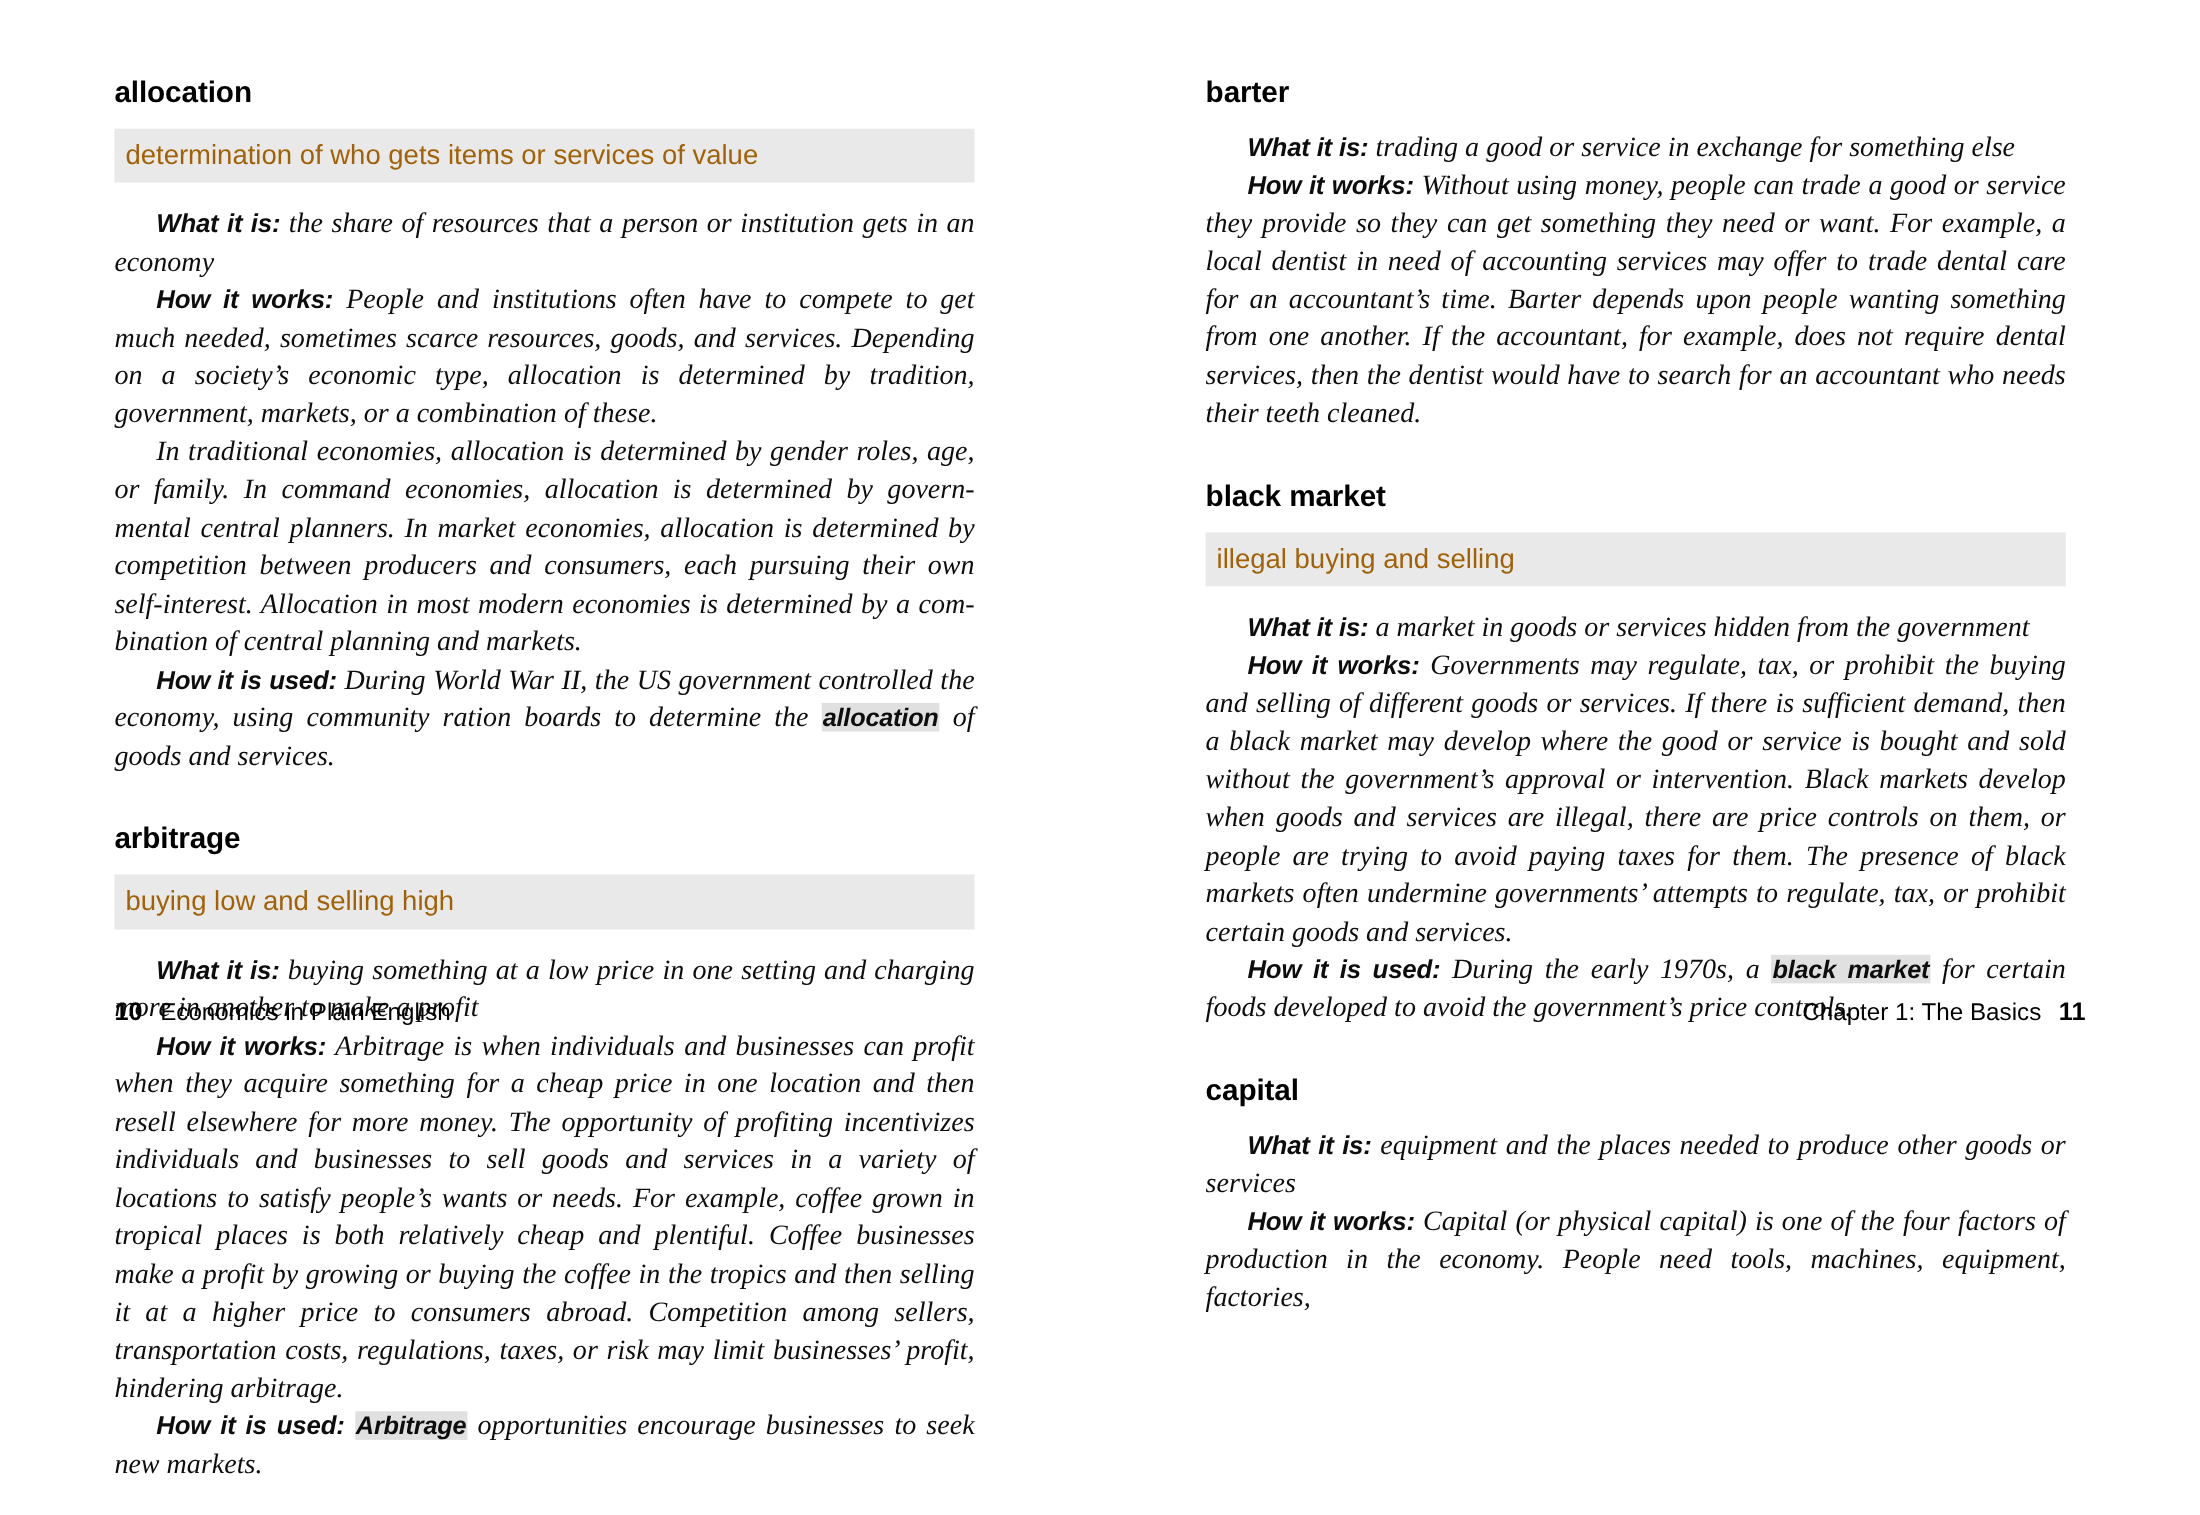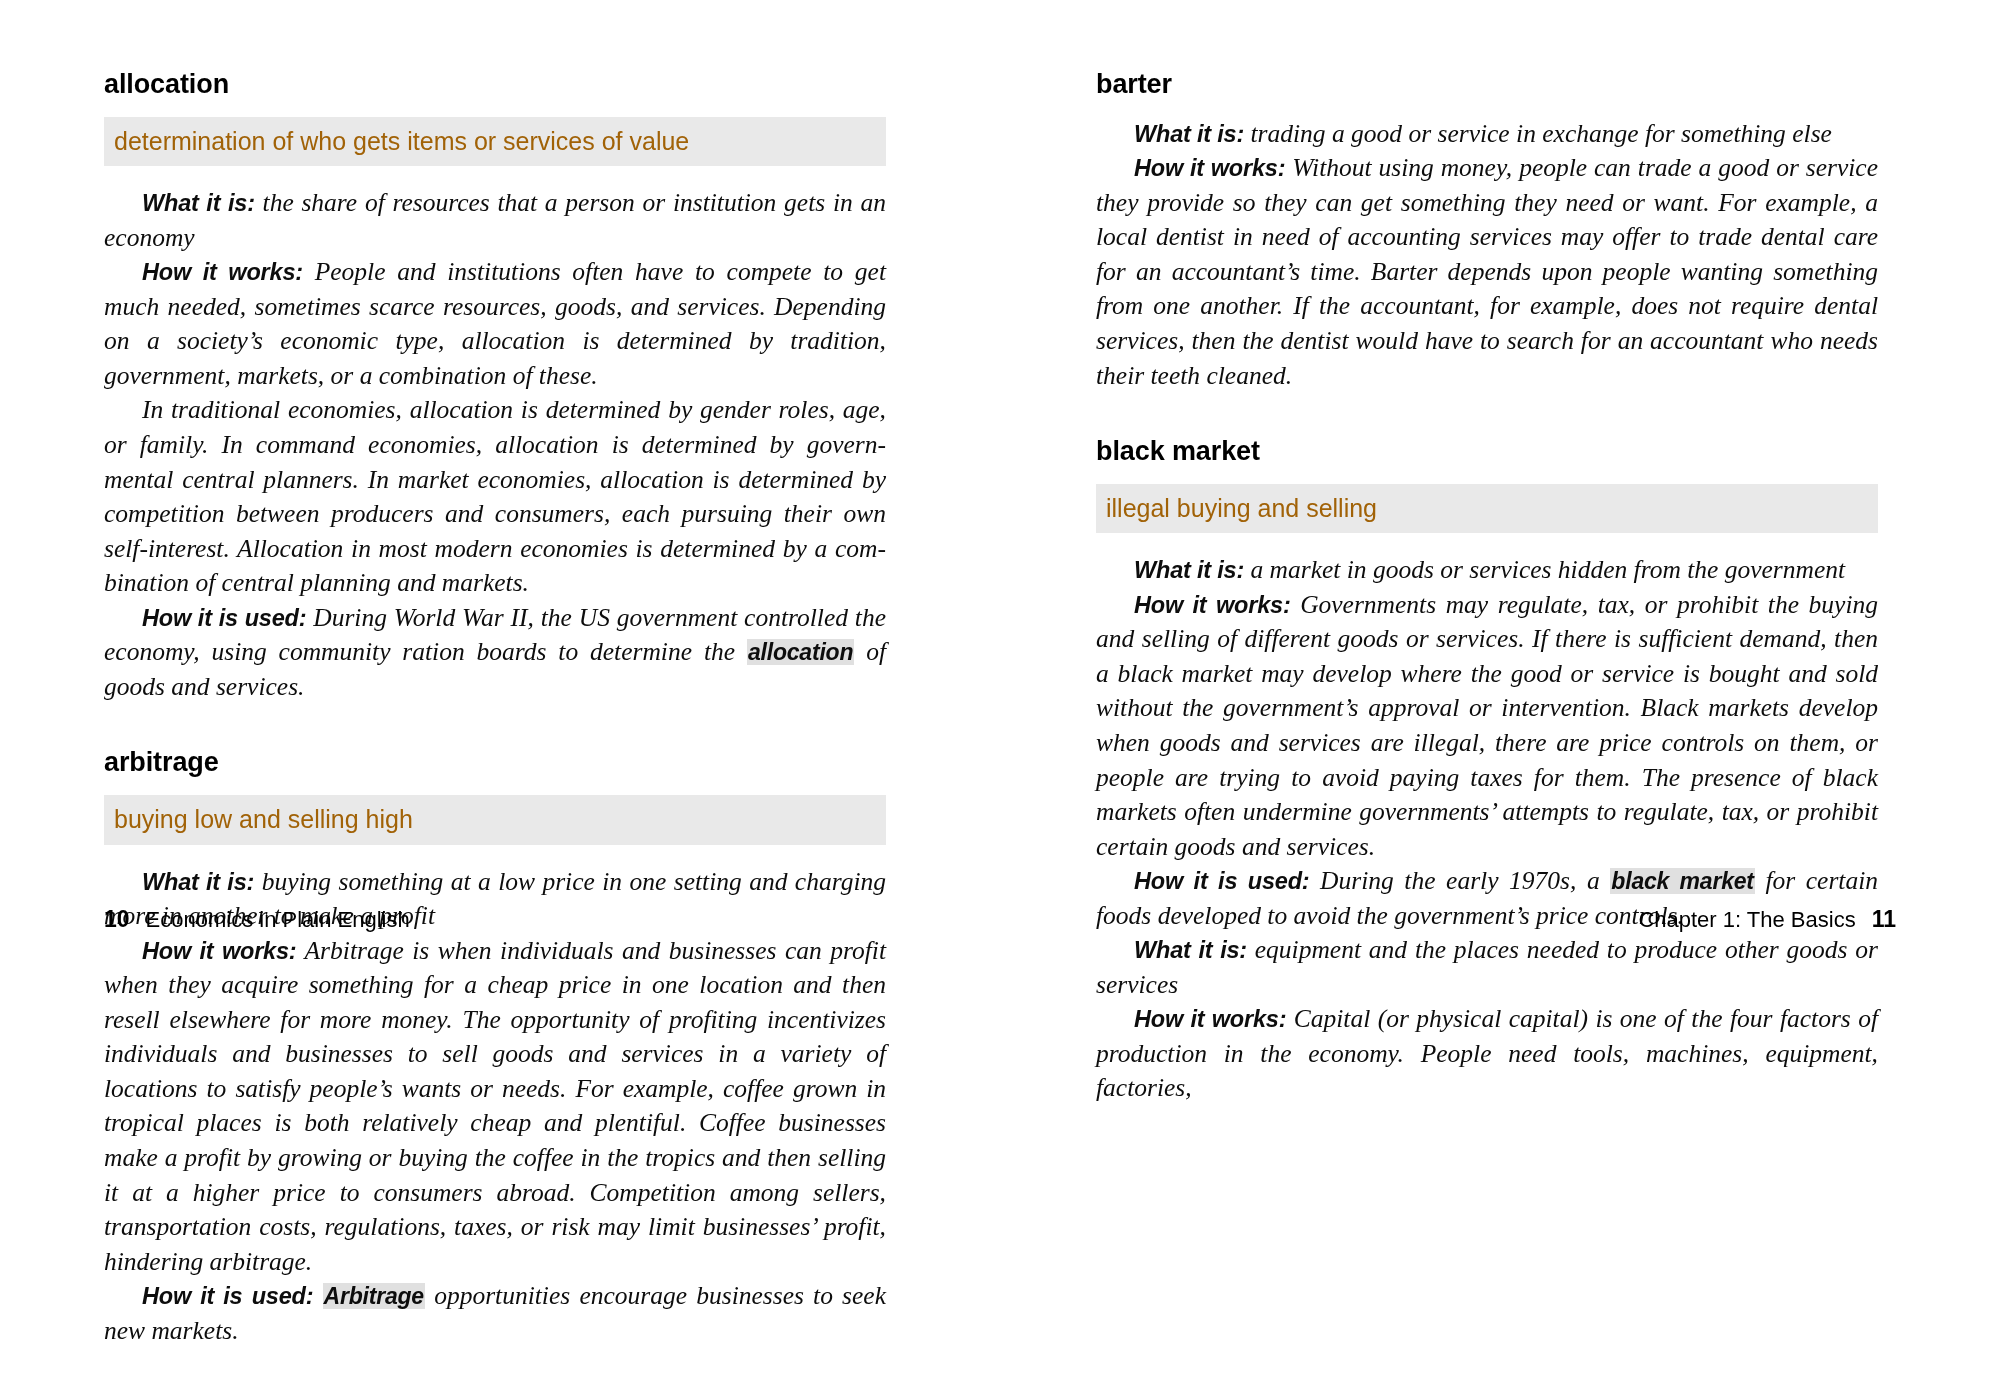--- a/index.html
+++ b/index.html
@@ -164,20 +164,21 @@
         <div class="entry-def">illegal buying and selling</div>
 
         <p class="body-p"><span class="lbl">What it is:</span> <span>a market in goods or services hidden from the government</span></p>
 
         <p class="body-p"><span class="lbl">How it works:</span> <span>Governments may regulate, tax, or prohibit the buying and selling of different goods or services. If there is sufficient demand, then a black market may develop where the good or service is bought and sold without the government’s approval or intervention. Black markets develop when goods and services are illegal, there are price controls on them, or people are trying to avoid paying taxes for them. The presence of black markets often undermine governments’ attempts to regulate, tax, or prohibit certain goods and services.</span></p>
 
         <p class="body-p"><span class="lbl">How it is used:</span> <span>During the early 1970s, a </span><span class="kw">black market</span><span> for certain foods developed to avoid the government’s price controls.</span></p>
       </div>
 
       <div class="entry">
+        <h2 class="entry-term">capital</h2>
 
         <p class="body-p"><span class="lbl">What it is:</span> <span>equipment and the places needed to produce other goods or services</span></p>
 
         <p class="body-p"><span class="lbl">How it works:</span> <span>Capital (or physical capital) is one of the four factors of pro­duction in the economy. People need tools, machines, equipment, factories,</span></p>
       </div>
 
     </div>
 
     <div class="footer footer-right">
       <span class="ttl">Chapter 1: The Basics</span><span class="num">11</span>

